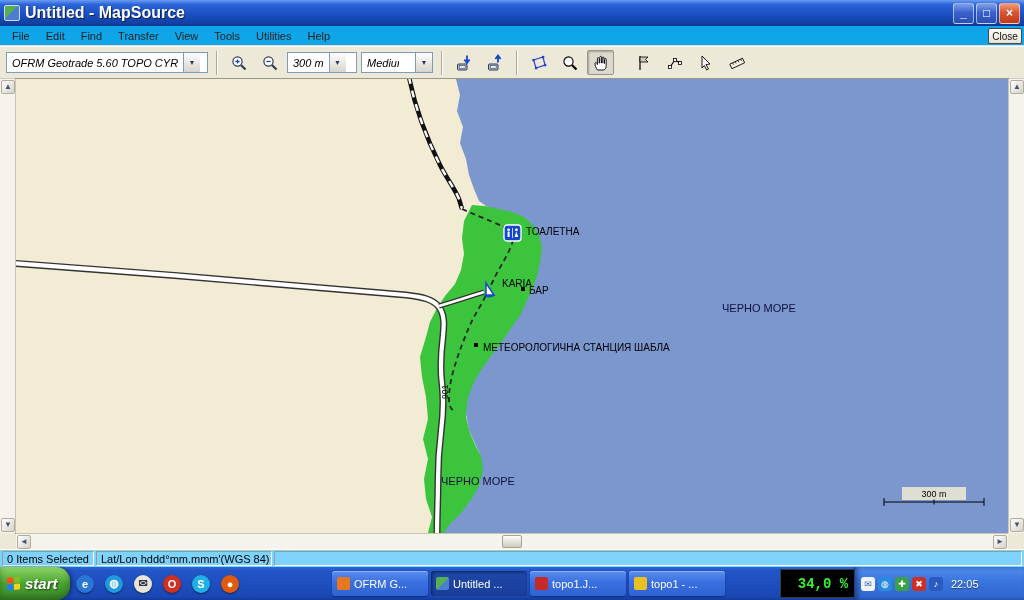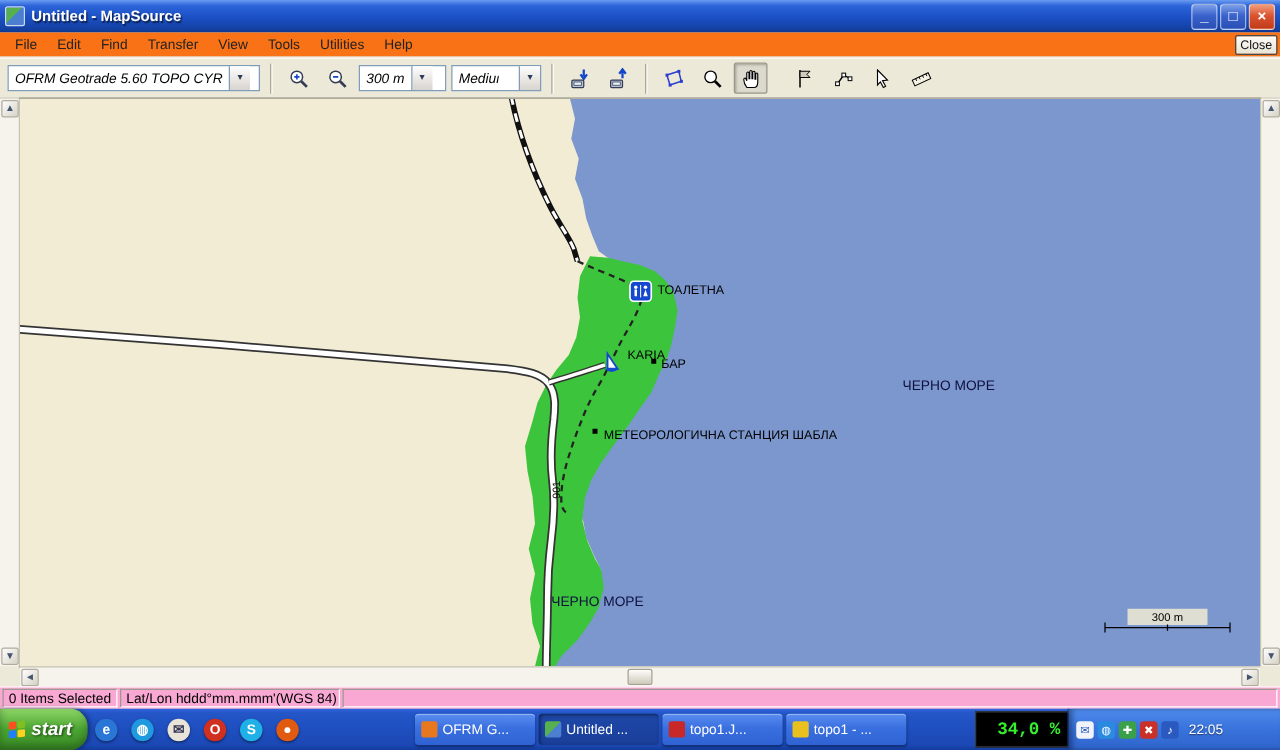--- a/index.html
+++ b/index.html
@@ -5,29 +5,29 @@
   * { margin:0; padding:0; box-sizing:border-box; }
   html,body { width:1024px; height:600px; overflow:hidden; }
   body { font-family:"Liberation Sans", sans-serif; background:#ece9d8; position:relative; font-size:11px; }
 
   
   .titlebar { position:absolute; left:0; top:0; width:1024px; height:26px;
     background:linear-gradient(180deg,#6a9cf1 0%,#2b63d9 18%,#1b4fc4 55%,#123f9f 92%,#0d348b 100%);
     display:flex; align-items:center; padding:0 4px; }
   .title-icon { width:16px; height:16px; border-radius:2px; margin-right:5px;
     background:linear-gradient(135deg,#57b050 0 45%,#4d7fd0 45% 100%); border:1px solid #cdd9f2; }
-  .title-text { color:#fff; font-weight:bold; font-size:12px; flex:1; text-shadow:1px 1px 1px rgba(0,0,0,.6); }
+  .title-text { color:#fff; font-weight:bold; font-size:16px; flex:1; text-shadow:1px 1px 1px rgba(0,0,0,.6); }
   .cap-btns { display:flex; gap:2px; }
   .cap-btn { width:21px; height:21px; border-radius:3px; border:1px solid rgba(255,255,255,.55);
     color:#fff; display:flex; align-items:center; justify-content:center; font-size:12px; font-weight:bold;
     background:linear-gradient(180deg,#7d9fe8,#3a62cc 45%,#2a4fb4); }
   .cap-btn.close { background:linear-gradient(180deg,#f09c7c,#da5430 45%,#bf3a17); }
 
   
-  .menubar { position:absolute; left:0; top:26px; width:1024px; height:20px; background:#f97316;
+  .menubar { position:absolute; left:0; top:26px; width:1024px; height:20px; background:#0ea5e9;
     display:flex; align-items:center; padding-left:4px; border-bottom:1px solid #e2dfd2; }
   .menu-item { padding:2px 8px; color:#222; }
   .close-mini { position:absolute; right:2px; top:2px; width:34px; height:16px; font-size:10px;
     background:linear-gradient(#fdfcf8,#e7e3d6); border:1px solid #4a4a4a; border-radius:2px;
     display:flex; align-items:center; justify-content:center; color:#111; }
 
   
   .toolbar { position:absolute; left:0; top:46px; width:1024px; height:33px; background:#ece9d8;
     border-top:1px solid #fff; border-bottom:1px solid #cfccbe;
     display:flex; align-items:center; padding:0 6px; gap:4px; }
@@ -50,21 +50,21 @@
   .strip.right { left:1008px; top:79px; width:16px; height:454px; border-left:1px solid #c8c4b4; }
   .strip.bottom{ left:16px; top:533px; width:992px; height:16px; border-top:1px solid #c8c4b4; }
   .corner { position:absolute; left:1008px; top:533px; width:16px; height:16px; background:#ece9d8; }
   .sbtn { position:absolute; width:14px; height:14px; margin:1px;
     background:linear-gradient(135deg,#fefefe,#d6d2c6); border:1px solid #b0ac9e; border-radius:2px;
     color:#44536e; font-size:8px; line-height:12px; text-align:center; }
   .hthumb { position:absolute; left:486px; top:1px; width:20px; height:13px;
     background:linear-gradient(#fdfdfb,#cfcaba); border:1px solid #a5a193; border-radius:2px; }
 
   
-  .statusbar { position:absolute; left:0; top:549px; width:1024px; height:18px; background:#f9a8d4;
+  .statusbar { position:absolute; left:0; top:549px; width:1024px; height:18px; background:#7dd3fc;
     border-top:1px solid #fff; }
   .scell { position:absolute; top:1px; height:15px; border:1px solid;
     border-color:#9d9a8d #fff #fff #9d9a8d; padding:1px 4px; white-space:nowrap; overflow:hidden; color:#000; }
 
   
   .taskbar { position:absolute; left:0; top:567px; width:1024px; height:33px;
     background:linear-gradient(#2f65dd,#2456c8 10%,#1f4fc0 45%,#1b48b4 88%,#123c9c); }
   .start-btn { position:absolute; left:0; top:0; height:33px; width:70px;
     background:linear-gradient(#8ed667,#4aa431 50%,#3b8f27);
     border-radius:0 14px 14px 0; box-shadow:inset 0 -4px 7px rgba(0,0,0,.28), 2px 0 4px rgba(0,0,0,.4);

